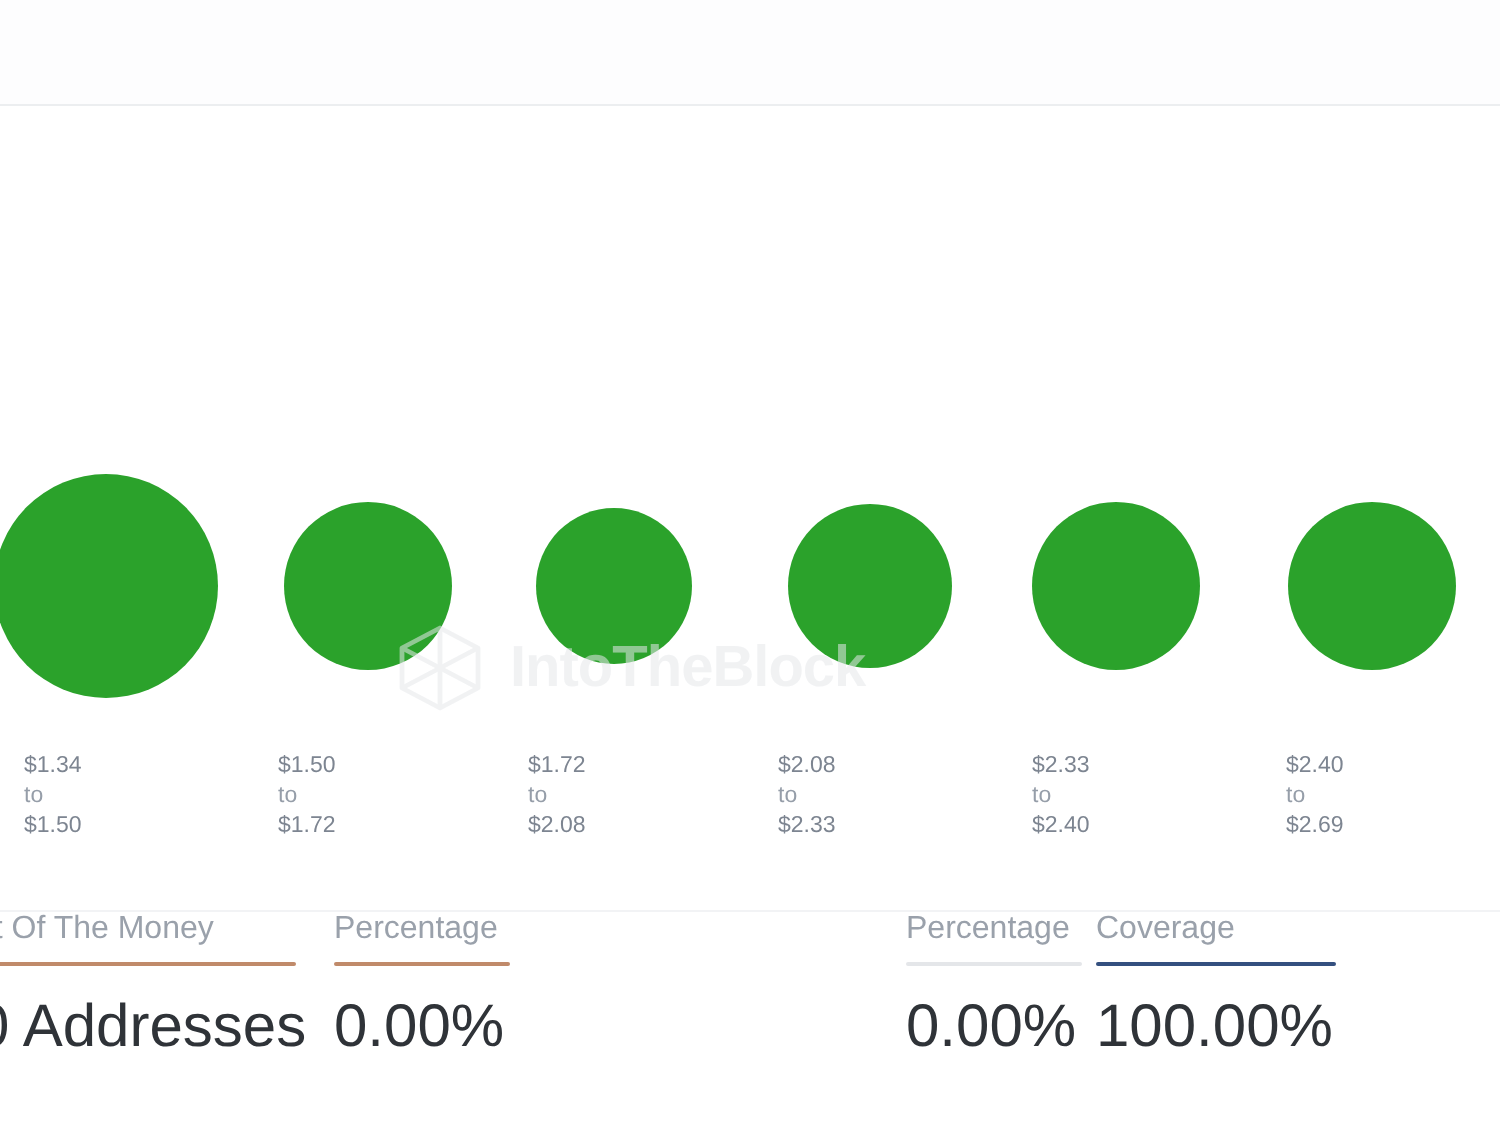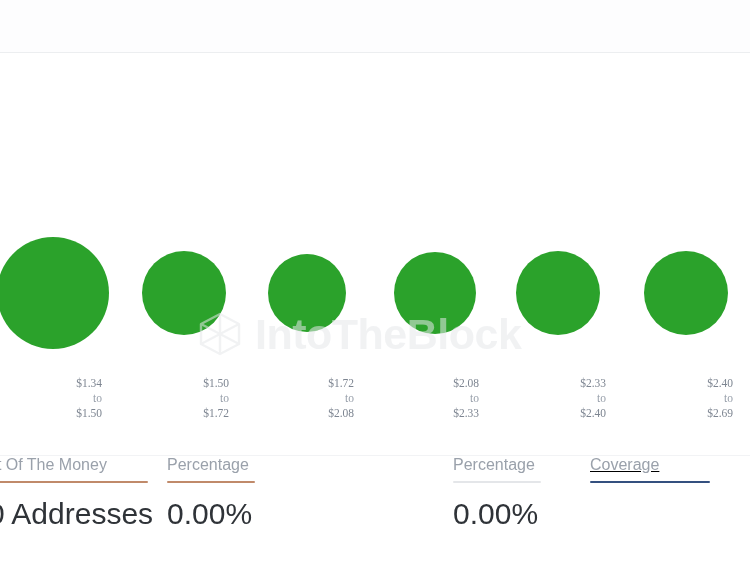--- a/index.html
+++ b/index.html
@@ -28,33 +28,33 @@
   }
 
   
   .watermark{
     position:absolute;left:195px;top:303px;width:355px;height:62px;
     display:flex;align-items:center;gap:10px;
     opacity:.55;pointer-events:none;
   }
   .wm-logo{width:50px;height:50px;flex:0 0 auto;}
   .wm-text{
-    font-size:43px;font-weight:700;color:#e6e8eb;
+    font-size:29px;font-weight:700;color:#e6e8eb;
     letter-spacing:-.5px;line-height:1;white-space:nowrap;
     font-family:"Liberation Sans", sans-serif;
   }
 
   
   .ranges{
     position:absolute;left:0;top:376px;width:750px;height:56px;
   }
   .range{
-    position:absolute;top:0;text-align:right;
+    position:absolute;top:0;text-align:left;
     font-size:11.5px;line-height:15px;color:#7d8591;
-    font-family:Liberation Serif, serif;
+    font-family:Liberation Sans, sans-serif;
     transform:translateX(-50%);
     width:90px;
   }
   .range .mid{color:#969ea9;}
 
   
   .metrics{
     position:absolute;left:0;top:455px;width:750px;height:107px;
     background:#ffffff;
   }
@@ -152,19 +152,20 @@
       <div class="metric" style="left: 167px; width: 88px;">
         <div class="m-label">Percentage</div>
         <div class="m-rule" style="background: rgb(192, 138, 106);"></div>
         <div class="m-value">0.00%</div>
       </div>
       <div class="metric" style="left: 453px; width: 88px;">
         <div class="m-label">Percentage</div>
         <div class="m-rule" style="background: rgb(228, 230, 233);"></div>
         <div class="m-value">0.00%</div>
       </div>
-      <div class="metric" style="left: 590px; width: 120px; text-decoration: underline;">
+      <div class="metric" style="left: 548px; width: 120px;">
         <div class="m-label">Coverage</div>
         <div class="m-rule" style="background: rgb(52, 80, 127);"></div>
+        <div class="m-value">100.00%</div>
       </div>
     </div>
 
 </div>
 
 </body></html>

